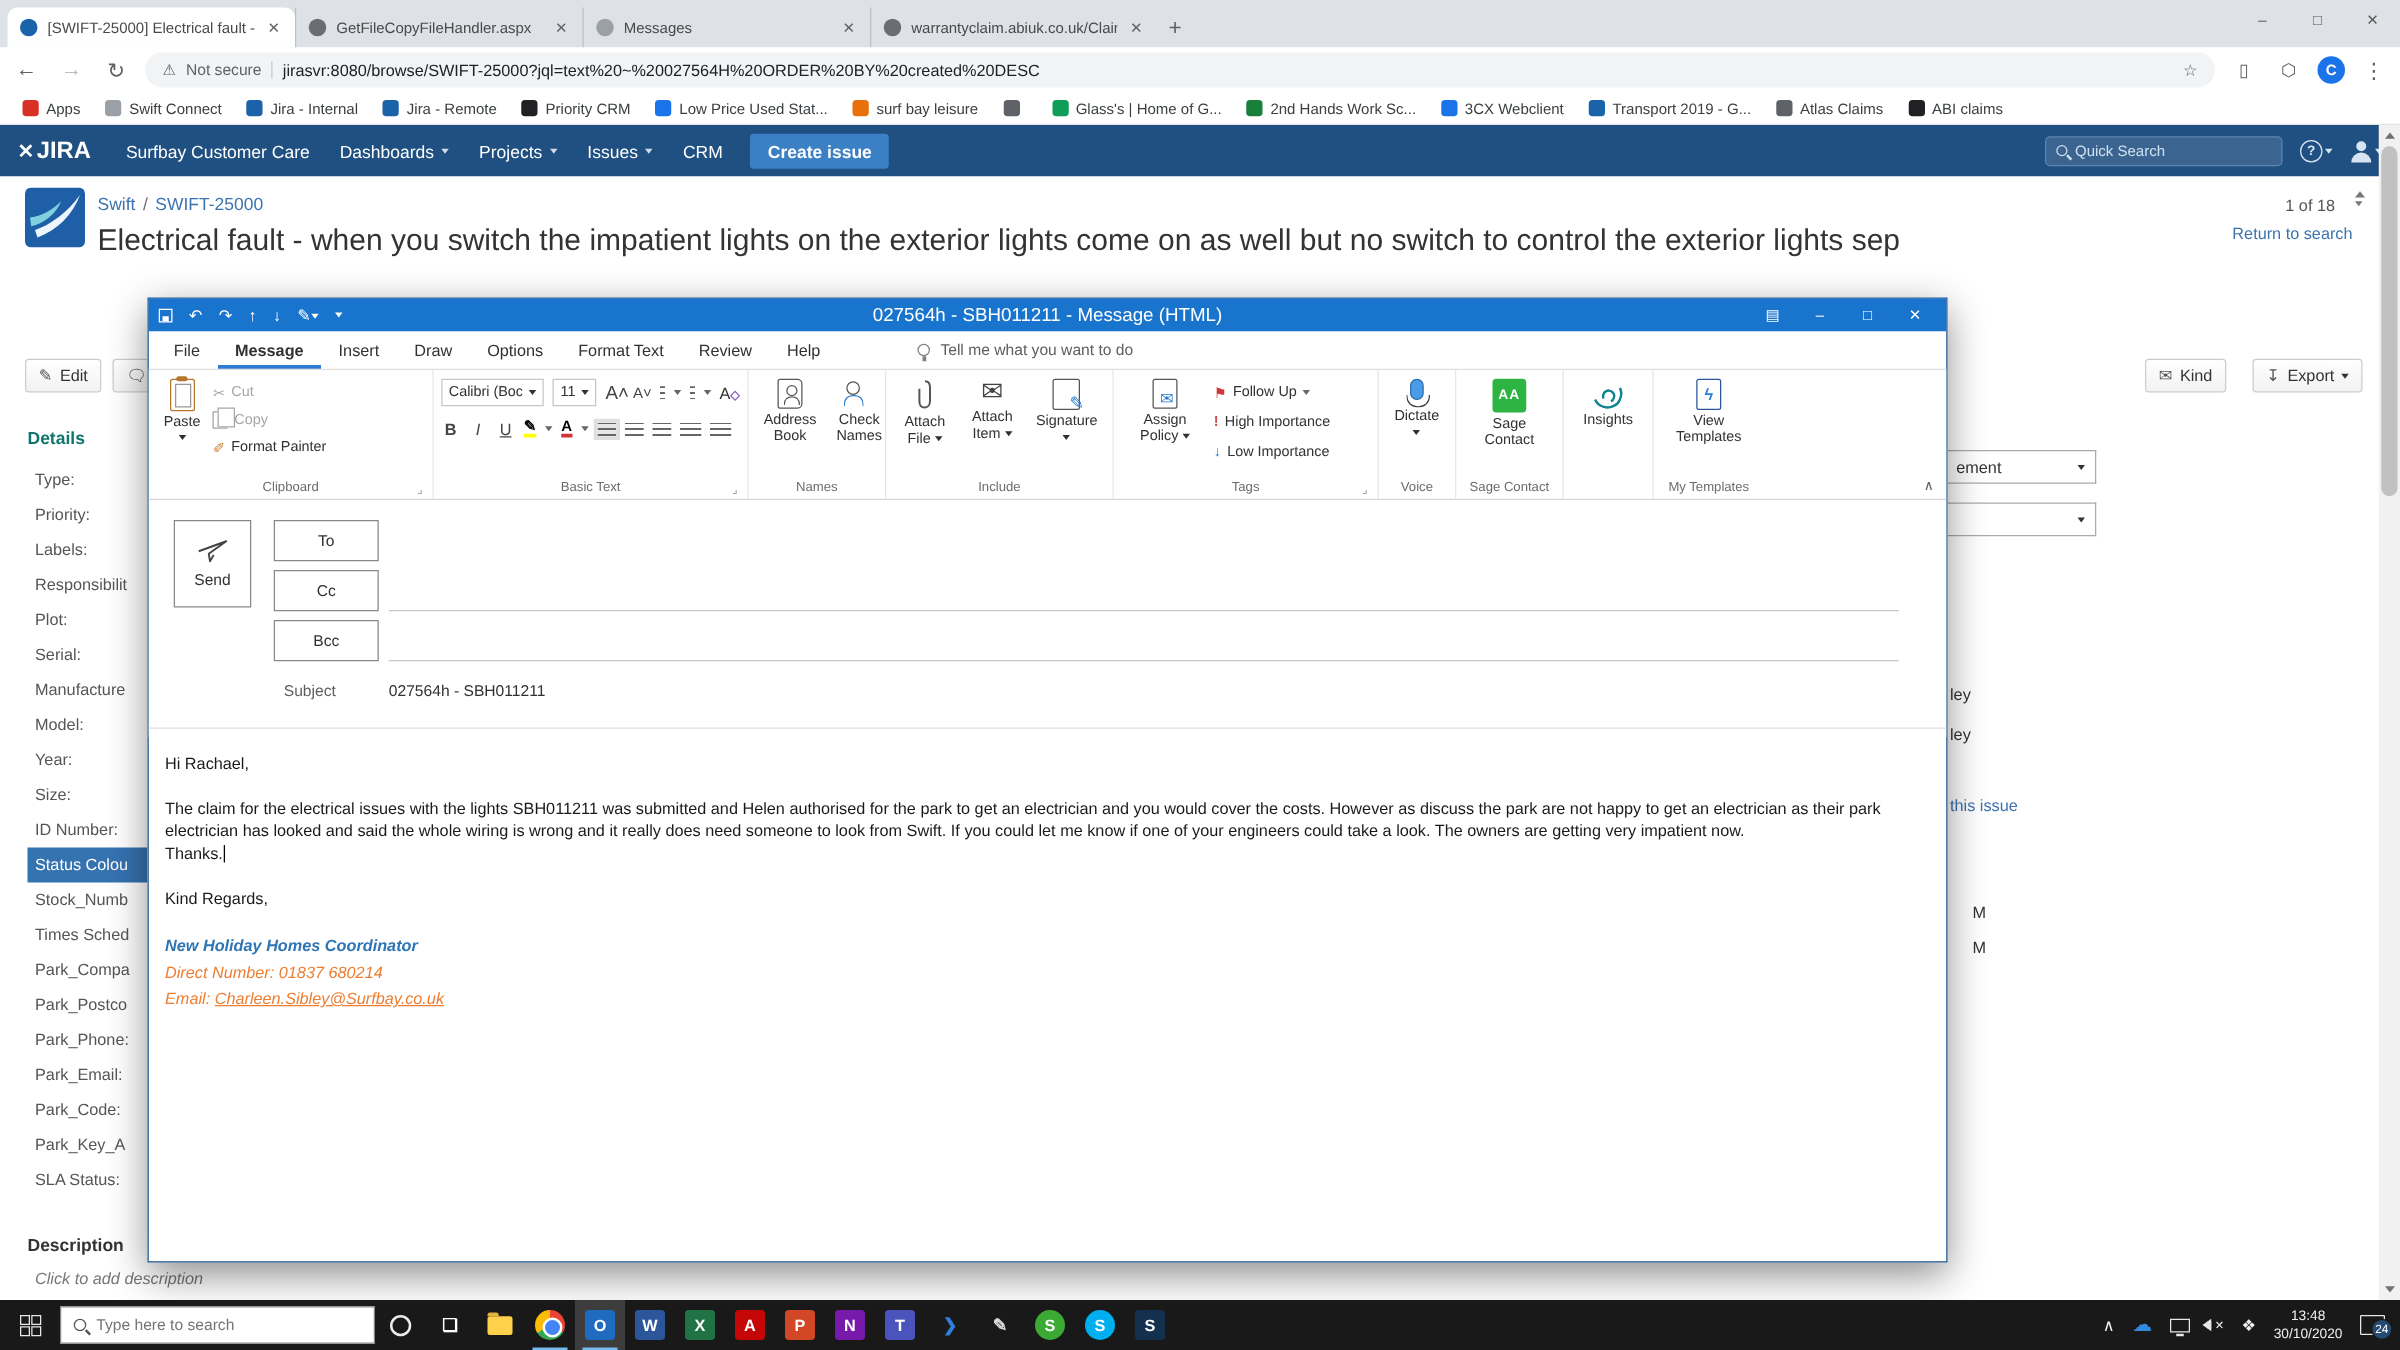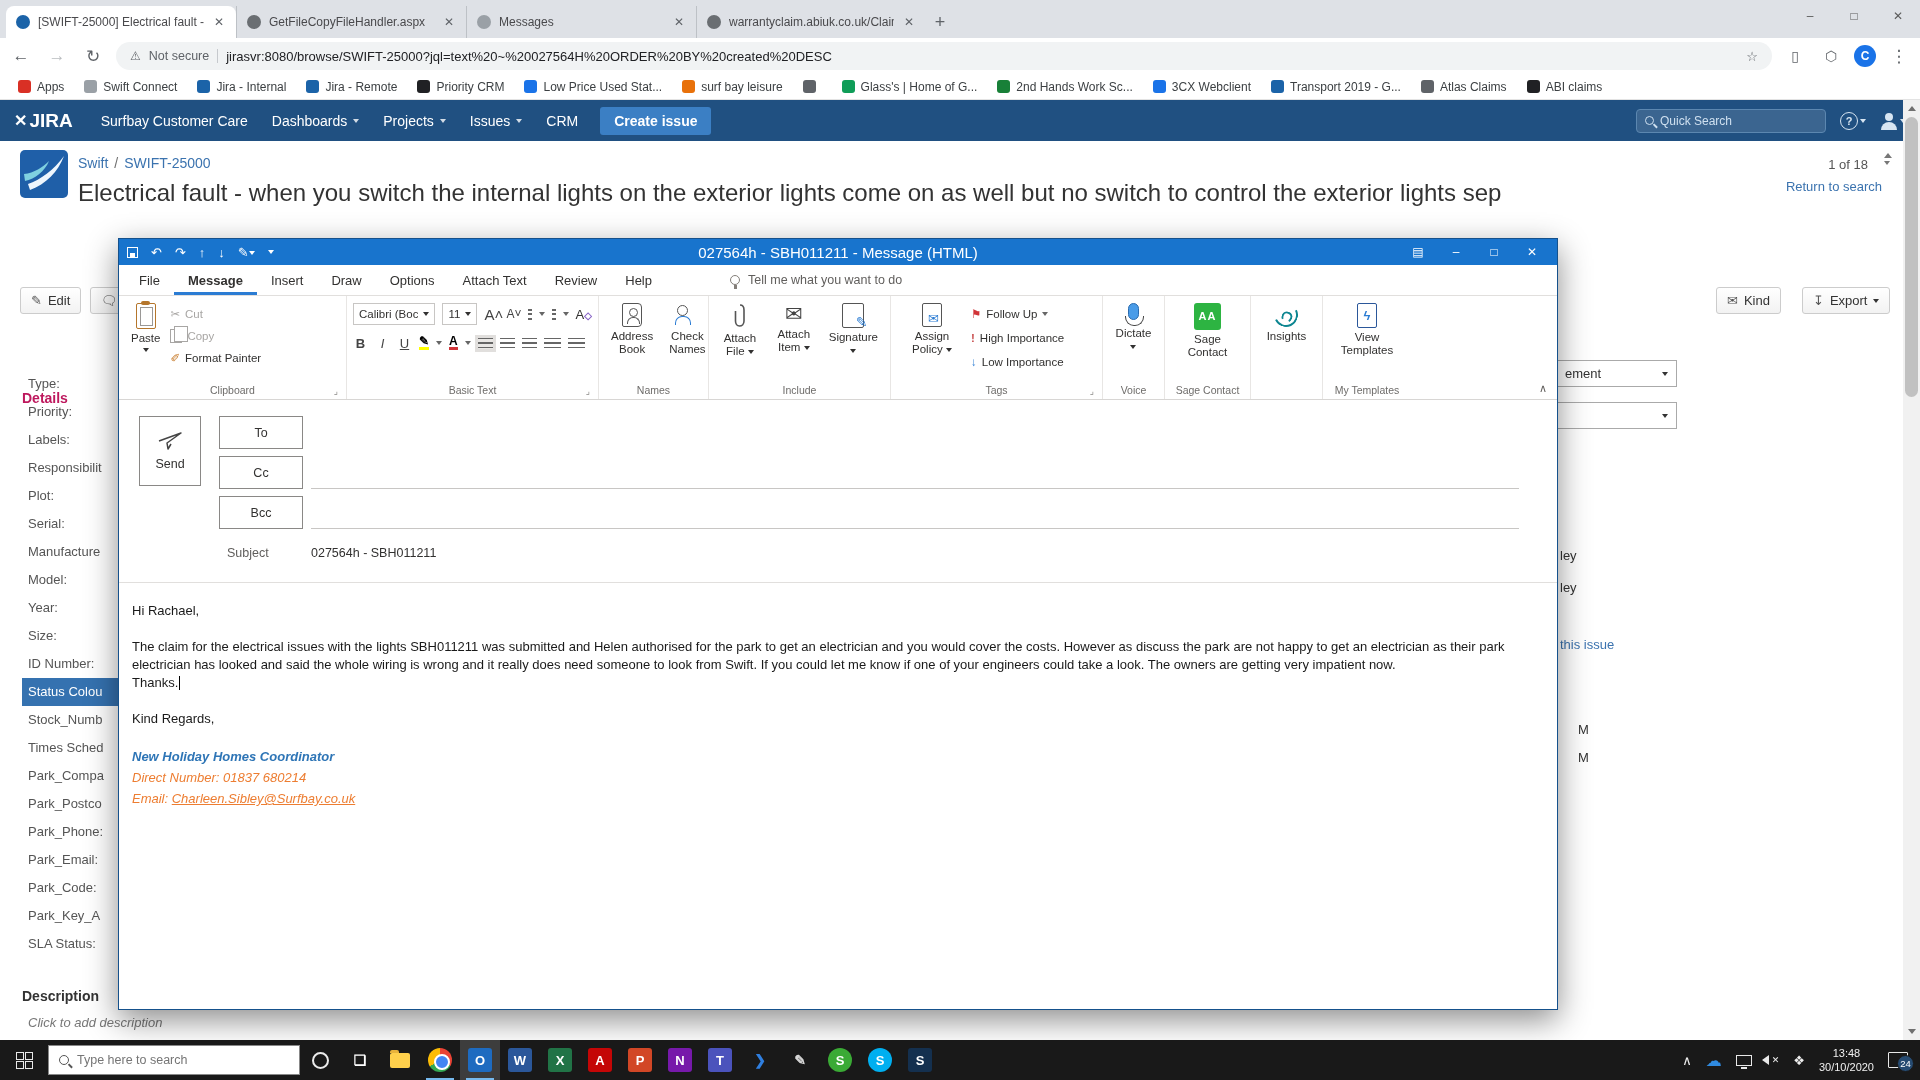--- a/index.html
+++ b/index.html
@@ -50,21 +50,21 @@
 
   .crumb{font-size:14px;color:#3b73af;}
   .crumb .csep{color:#707070;margin:0 6px;}
   #issuetitle{position:absolute;left:78px;top:176px;width:1716px;font-size:24px;line-height:33px;color:#333;font-weight:normal;}
   .pager{position:absolute;top:157px;right:52px;font-size:13px;color:#555;}
   .pager-arrows{position:absolute;top:153px;right:28px;display:flex;flex-direction:column;gap:3px;color:#777;}
   .up-caret{width:0;height:0;border-left:4px solid transparent;border-right:4px solid transparent;border-bottom:5px solid currentColor;}
   .returnlink{position:absolute;top:179px;right:38px;font-size:13px;color:#3b73af;}
   .jbtn{height:27px;border:1px solid #ccc;border-radius:3px;background:linear-gradient(#ffffff,#f2f2f2);color:#333;font-size:13px;display:inline-flex;align-items:center;gap:6px;padding:0 10px;white-space:nowrap;}
   .jbtn .bico{font-size:13px;color:#555;}
-  #details-h{position:absolute;left:22px;top:342px;font-size:14px;font-weight:bold;color:#be185d;margin-top:48px;}
+  #details-h{position:absolute;left:22px;top:342px;font-size:14px;font-weight:bold;color:#0f766e;}
   #details-list{position:absolute;left:22px;top:370px;width:200px;list-style:none;}
   #details-list li{height:28px;line-height:24px;font-size:13px;color:#555;padding:2px 6px;white-space:nowrap;overflow:hidden;}
   #details-list li.selected{background:#3572b0;color:#fff;width:96px;}
   #desc-h{position:absolute;left:22px;top:988px;font-size:14px;font-weight:bold;color:#333;}
   #desc-ph{position:absolute;left:28px;top:1015px;font-size:13px;font-style:italic;color:#777;}
   .frag{position:absolute;font-size:13px;color:#333;white-space:nowrap;}
   .frag-select{position:absolute;height:27px;background:#fff;border:1px solid #aaa;border-left:none;display:flex;align-items:center;justify-content:space-between;padding:0 8px;font-size:13px;color:#333;}
   .frag-link{color:#3b73af;}
 
   
@@ -367,21 +367,21 @@
 <div class="abs" style="left:20px;top:150px;width:48px;height:48px">
   <svg width="48" height="48" viewBox="0 0 48 48">
       <rect width="48" height="48" rx="5" fill="#1f5fa8"></rect>
       <path d="M8 34 C20 30 34 20 44 6 C38 22 26 34 10 40 Z" fill="#eef6fd"></path>
       <path d="M4 24 C14 23 23 17 29 11 C25 21 15 29 5 31 Z" fill="#7fd1e0"></path>
     </svg>
 </div>
 <div class="abs crumb" style="left:78px;top:155px">
   <span>Swift</span><span class="csep">/</span><span>SWIFT-25000</span>
 </div>
-<h1 id="issuetitle">Electrical fault - when you switch the internal lights on the exterior lights come on as well but no switch to control the exterior lights sep</h1>
+<h1 id="issuetitle">Electrical fault - when you switch the impatient lights on the exterior lights come on as well but no switch to control the exterior lights sep</h1>
 
 <div class="pager">1 of 18</div>
 <div class="pager-arrows">
   <span class="up-caret"></span>
   <span class="caret sm"></span>
 </div>
 <a class="abs returnlink">Return to search</a>
 
 <div class="abs jbtn" style="left:20px;top:287px">
   <span class="bico">✎</span>
@@ -510,21 +510,21 @@
 
         <div class="mtab">
           <span>Draw</span>
         </div>
 
         <div class="mtab">
           <span>Options</span>
         </div>
 
         <div class="mtab">
-          <span>Attach Text</span>
+          <span>Format Text</span>
         </div>
 
         <div class="mtab">
           <span>Review</span>
         </div>
 
         <div class="mtab">
           <span>Help</span>
         </div>
       </div>

